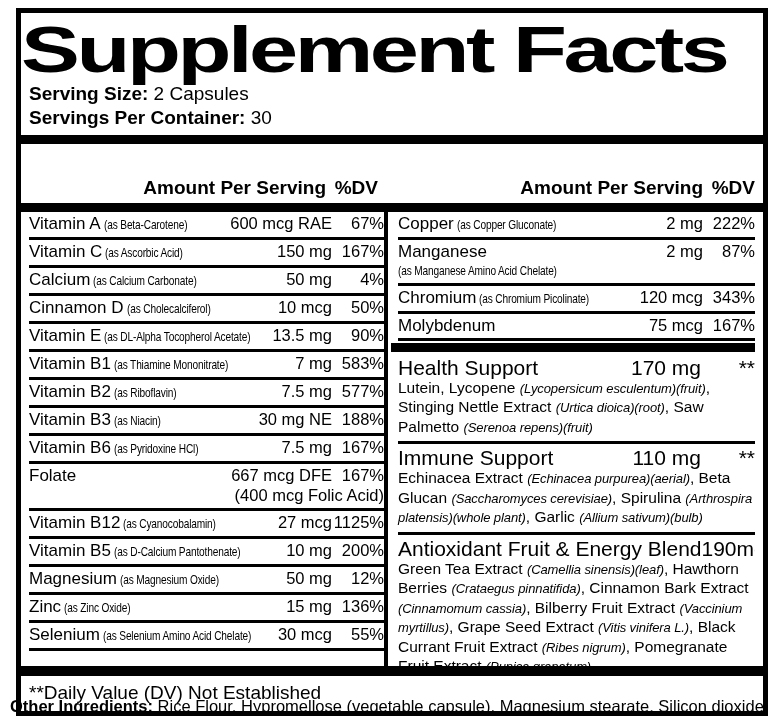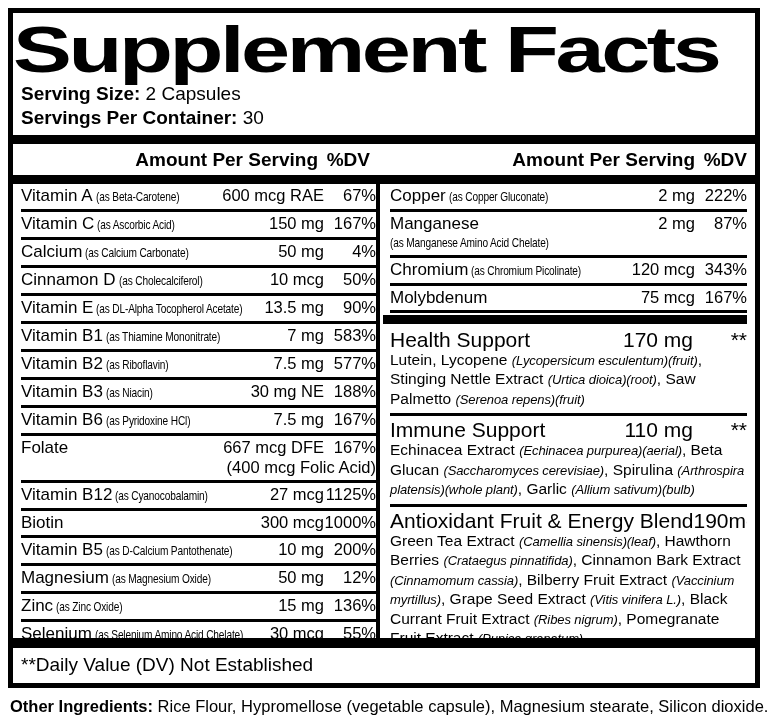--- a/index.html
+++ b/index.html
@@ -1,37 +1,37 @@
 <!DOCTYPE html>
 <html><head>
 <meta charset="utf-8">
 <style>
   html,body{margin:0;padding:0;background:#fff;}
   body{width:776px;height:720px;overflow:hidden;color:#000;
        font-family:"Liberation Sans", sans-serif;-webkit-font-smoothing:antialiased;}
   .page{position:relative;width:776px;height:720px;background:#fff;}
-  .panel{position:absolute;left:8px;top:8px;width:752px;box-sizing:border-box;
+  .panel{position:absolute;left:16px;top:8px;width:752px;box-sizing:border-box;
          border:5px solid #000;background:#fff;}
   .pad{padding-left:8px;padding-right:8px;}
 
   
   .title{font-size:64px;font-weight:bold;letter-spacing:-2.5px;line-height:.92;
          white-space:nowrap;margin:0;padding:8px 0 2px 0;
          transform:scaleX(1.38);transform-origin:left center;}
 
   
   .serv{font-size:19px;line-height:24px;}
   .b{font-weight:bold;}
 
   
   .bar{height:9px;background:#000;margin-top:5px;}
   .bar3{height:10px;background:#000;}
 
   
-  .hdrflex{display:flex;font-weight:bold;font-size:19px;padding:5px 8px 4px 8px;}
+  .hdrflex{display:flex;font-weight:bold;font-size:19px;padding:5px 8px 4px 8px;margin-top:28px;}
   .hdr-left{width:355px;flex:none;display:flex;padding-right:6px;box-sizing:border-box;}
   .hdr-right{flex:1;display:flex;padding-left:14px;}
   .hamt{flex:1;text-align:right;white-space:nowrap;}
   .hdv{width:52px;text-align:right;flex:none;}
 
   
   .columns{display:flex;align-items:stretch;height:454px;overflow:hidden;
            margin:0 8px;}
   .col-left{width:355px;flex:none;box-sizing:border-box;}
   .col-right{flex:1;border-left:4px solid #000;padding-left:10px;min-width:0;}
@@ -169,26 +169,20 @@
             <div class="dv">167%</div>
             <div class="sub">(400 mcg Folic Acid)</div>
           </div>
             <div class="row">
             <div class="nm"><span>Vitamin B12</span><span class="qual" style="margin-right: -31px;">(as Cyanocobalamin)</span></div>
             <div class="amt">27 mcg</div>
             <div class="dv">1125%</div>
 
           </div>
             <div class="row">
-            <div class="nm"><span>Biotin</span><span class="qual"></span></div>
-            <div class="amt">300 mcg</div>
-            <div class="dv">1000%</div>
-
-          </div>
-            <div class="row">
             <div class="nm"><span>Vitamin B5</span><span class="qual" style="margin-right: -42.25px;">(as D-Calcium Pantothenate)</span></div>
             <div class="amt">10 mg</div>
             <div class="dv">200%</div>
 
           </div>
             <div class="row">
             <div class="nm"><span>Magnesium</span><span class="qual" style="margin-right: -33px;">(as Magnesium Oxide)</span></div>
             <div class="amt">50 mg</div>
             <div class="dv">12%</div>
 

